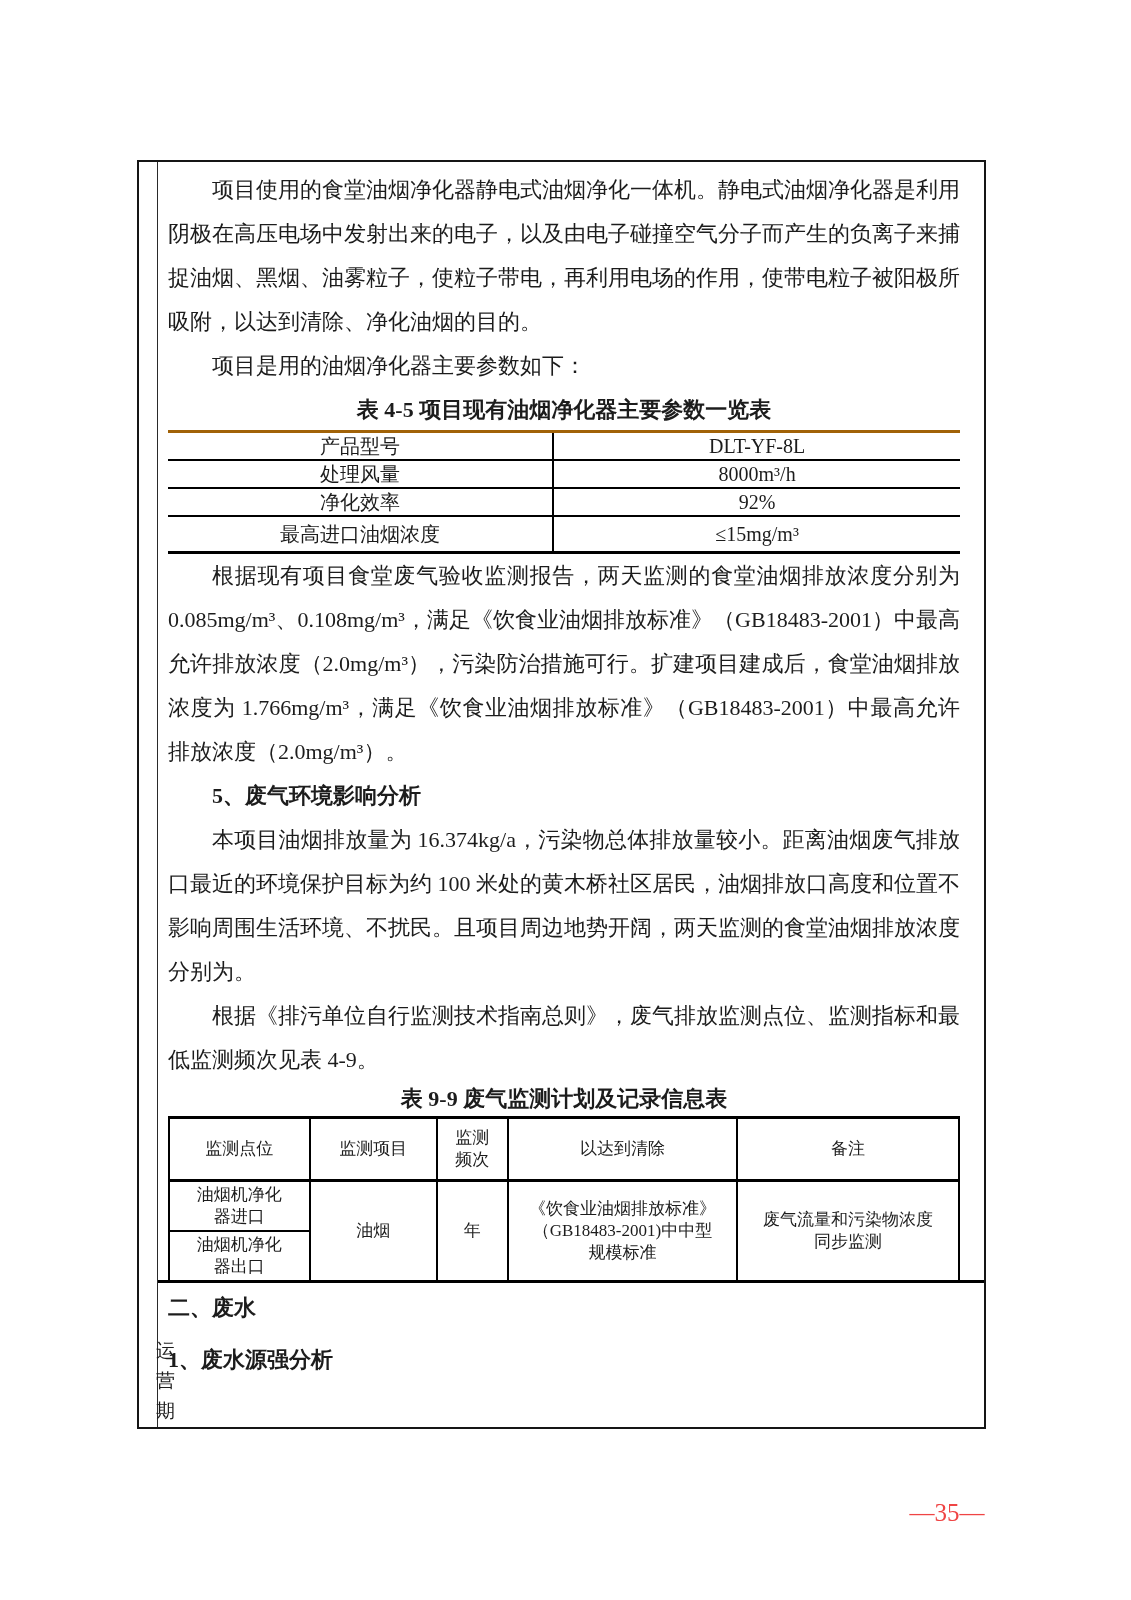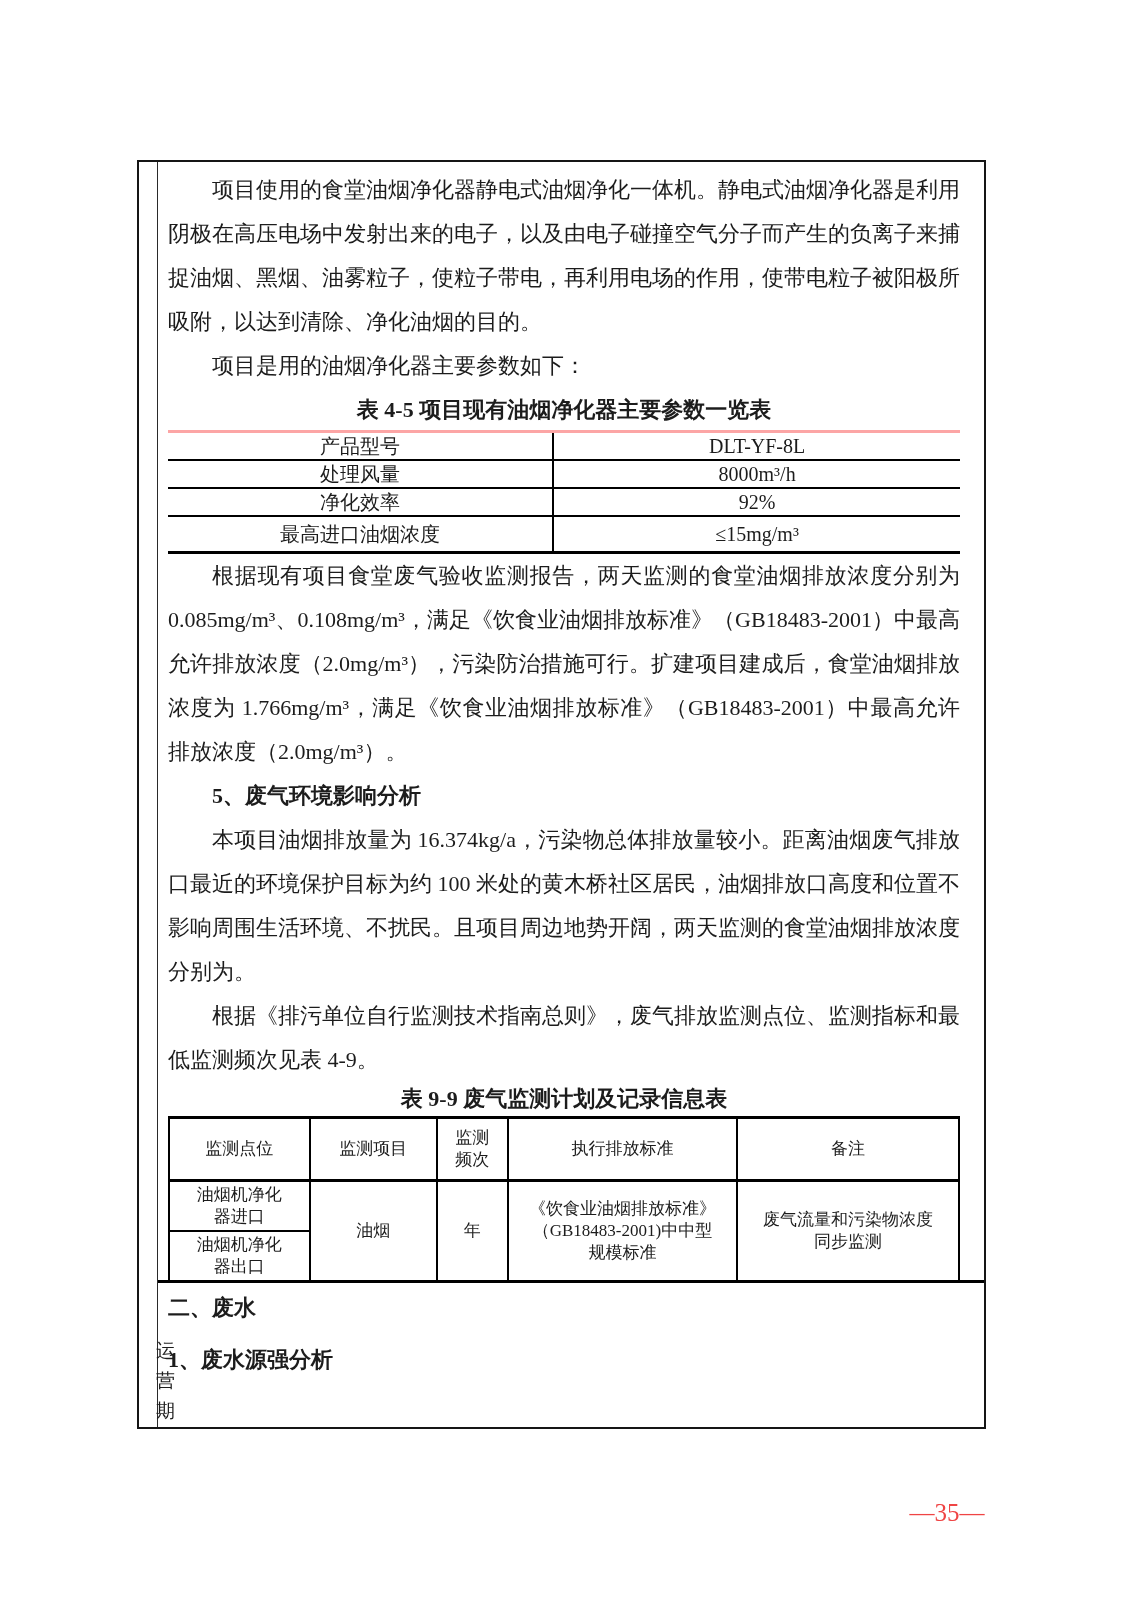--- a/index.html
+++ b/index.html
@@ -98,21 +98,21 @@
   }
   .tbl-title.t49 {
     margin: 2px 0 2px 0;
     line-height: 30px;
   }
 
   
   table.t45 {
     width: 100%;
     border-collapse: collapse;
-    border-top: 3px solid #fca5a5;
+    border-top: 3px solid #a16207;
     border-bottom: 3px solid #000;
     table-layout: fixed;
   }
   table.t45 td {
     font-size: 20px;
     text-align: center;
     vertical-align: middle;
     height: 26px;
     line-height: 26px;
     padding: 0;
@@ -238,21 +238,21 @@
           <col style="width:9.0%">
           <col style="width:29.0%">
           <col style="width:28.1%">
         </colgroup>
         <tbody>
           <tr>
             <th>监测点位</th>
             <th>监测项目</th>
             <th>监测
 频次</th>
-            <th>执行排放标准</th>
+            <th>以达到清除</th>
             <th>备注</th>
           </tr>
           <tr>
             <td class="split">油烟机净化
 器进口</td>
             <td rowspan="2">油烟</td>
             <td rowspan="2">年</td>
             <td rowspan="2">《饮食业油烟排放标准》
 （GB18483-2001)中中型
 规模标准</td>

